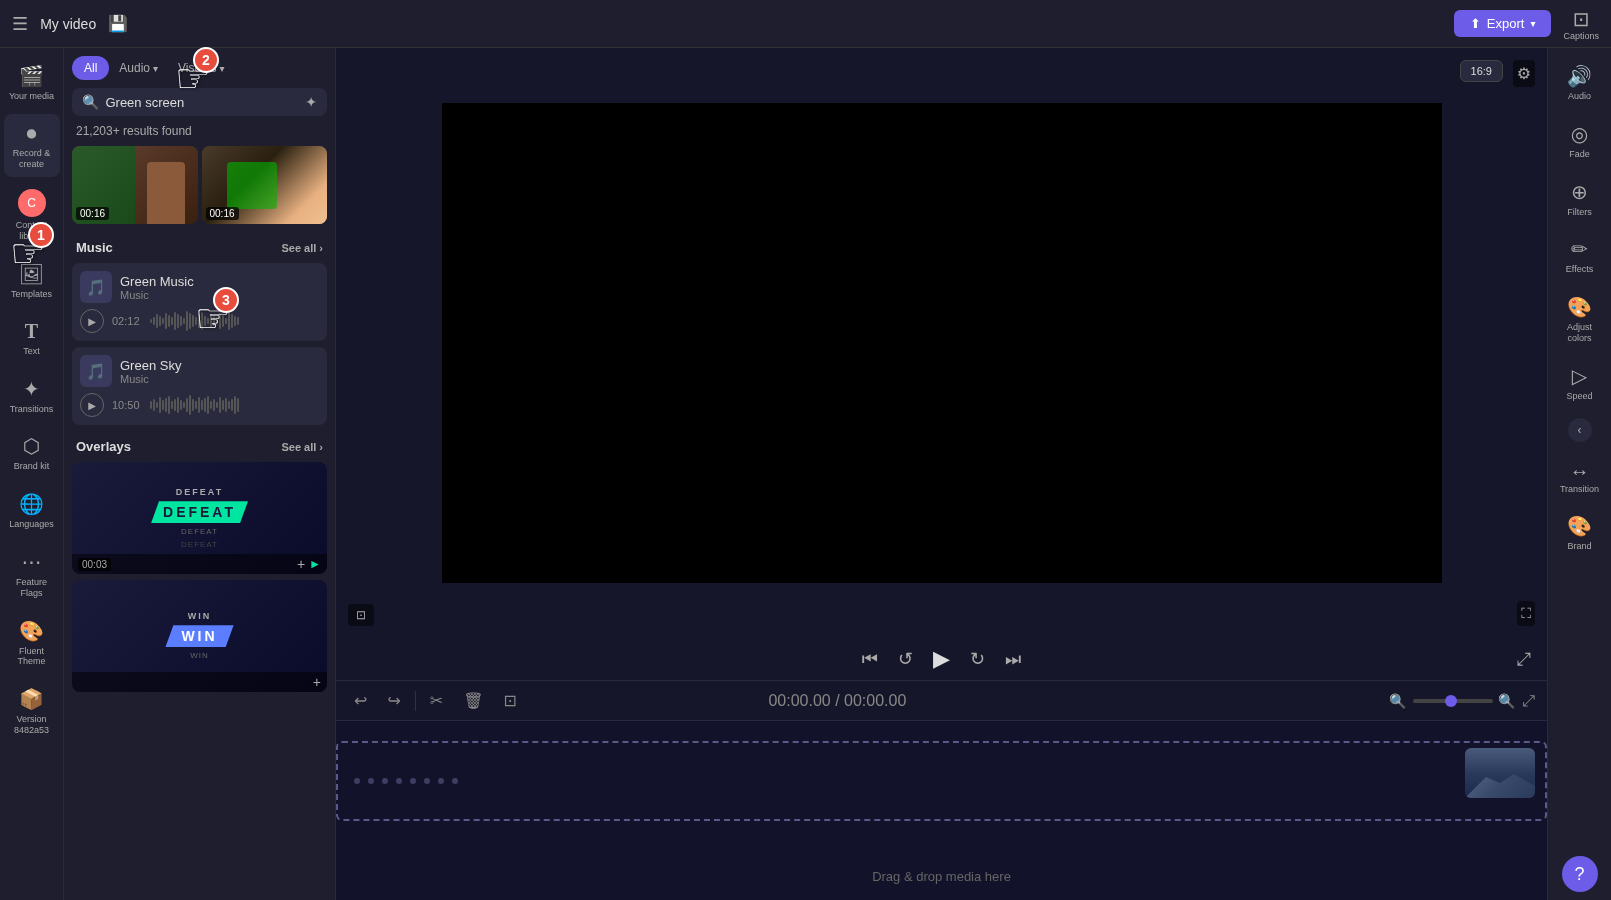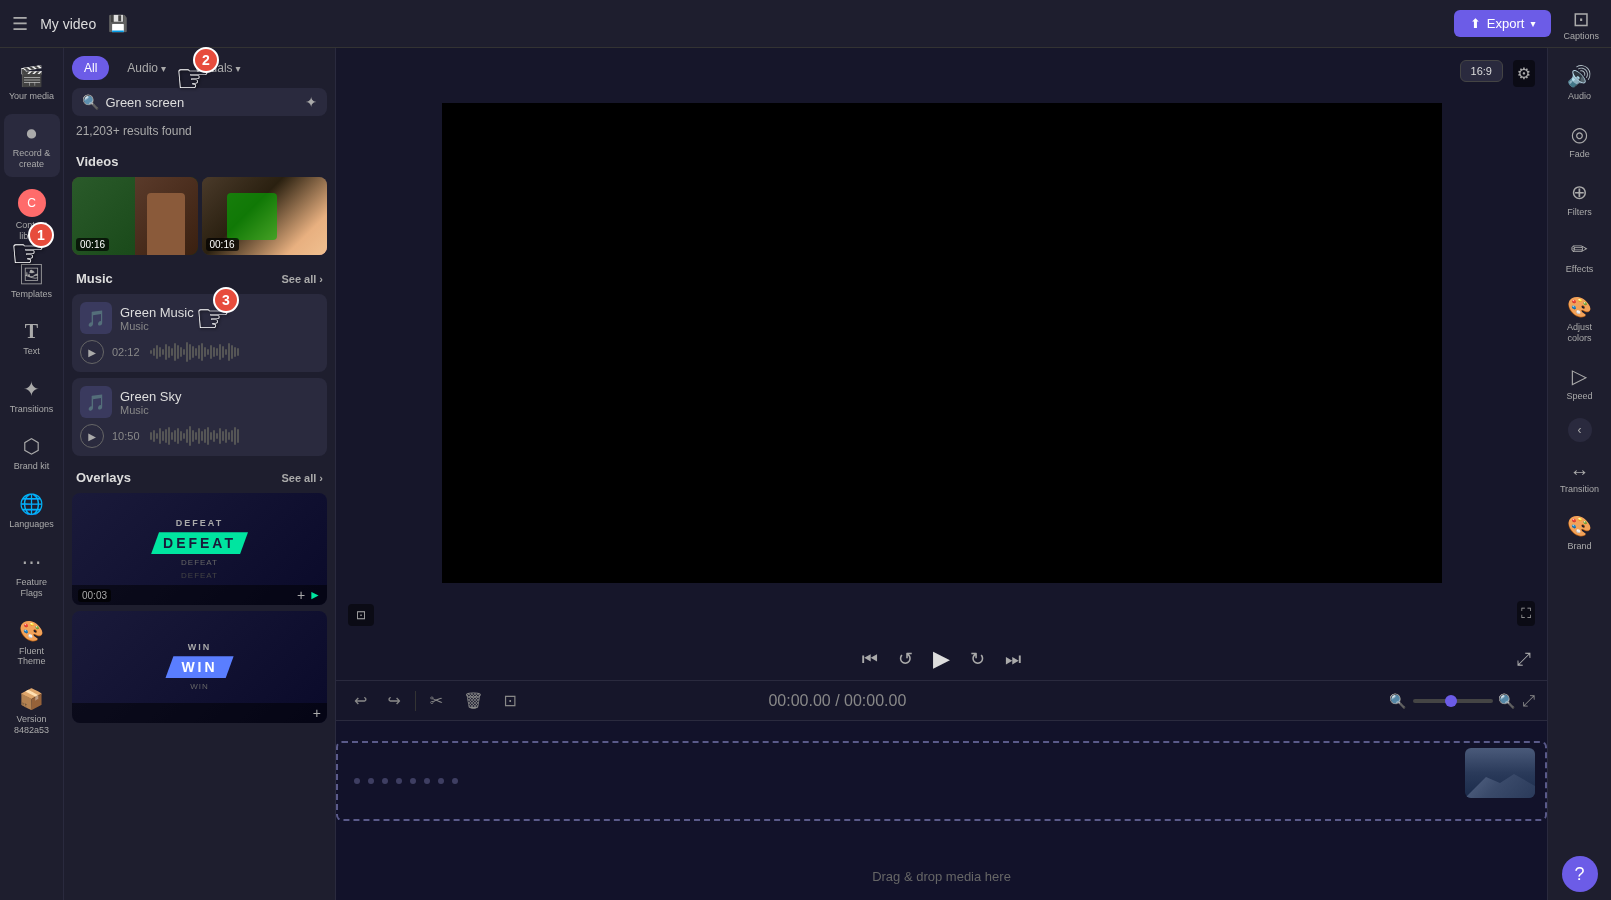--- a/index.html
+++ b/index.html
@@ -41,21 +41,21 @@
     .sidebar-icon { font-size: 20px; color: #aaa; }
     .sidebar-label { font-size: 9px; color: #aaa; text-align: center; line-height: 1.2; }
     .sidebar-avatar { width: 28px; height: 28px; border-radius: 50%; background: #ff6b6b; display: flex; align-items: center; justify-content: center; font-size: 12px; color: #fff; overflow: hidden; }
 
     
     .panel {
       width: 272px; background: #1e1e2e; border-right: 1px solid #2a2a3e;
       display: flex; flex-direction: column; overflow: hidden; flex-shrink: 0;
     }
     .panel-tabs {
-      display: flex; padding: 8px 8px 0; gap: 8px; flex-shrink: 0;
+      display: flex; padding: 8px 8px 0; gap: 0; flex-shrink: 0;
     }
     .tab-btn {
       padding: 5px 12px; border-radius: 20px; font-size: 12px; cursor: pointer;
       border: none; background: transparent; color: #aaa;
     }
     .tab-btn.active { background: #6c5ce7; color: #fff; }
     .tab-dropdown {
       display: flex; align-items: center; gap: 3px;
       padding: 5px 10px; border-radius: 20px; font-size: 12px; cursor: pointer;
       border: none; background: transparent; color: #aaa;
@@ -374,23 +374,20 @@
     <div class="search-bar">
       <span class="search-icon-btn">🔍</span>
       <input type="text" value="Green screen" style="">
       <span class="ai-icon">✦</span>
     </div>
 
     <div class="results-count">21,203+ results found</div>
 
     <div class="panel-content">
 
-      <div class="section-header">
-        <span>Videos</span>
-      </div>
       <div class="video-grid">
         <div class="video-thumb">
           <div class="video-thumb-bg thumb-content-1">
             <div style="width:100%;height:100%;display:flex;align-items:center;justify-content:flex-end;">
 
               <div style="width:50%;height:100%;background:linear-gradient(135deg,#2a5a2a 0%,#1a4a1a 100%);"></div>
               <div style="width:50%;height:100%;background:linear-gradient(135deg,#5a3a2a 0%,#3a2010 100%);display:flex;align-items:flex-end;">
                 <div style="width:60%;height:80%;background:#8a5a3a;border-radius:4px 4px 0 0;margin:0 auto;"></div>
               </div>
             </div>

